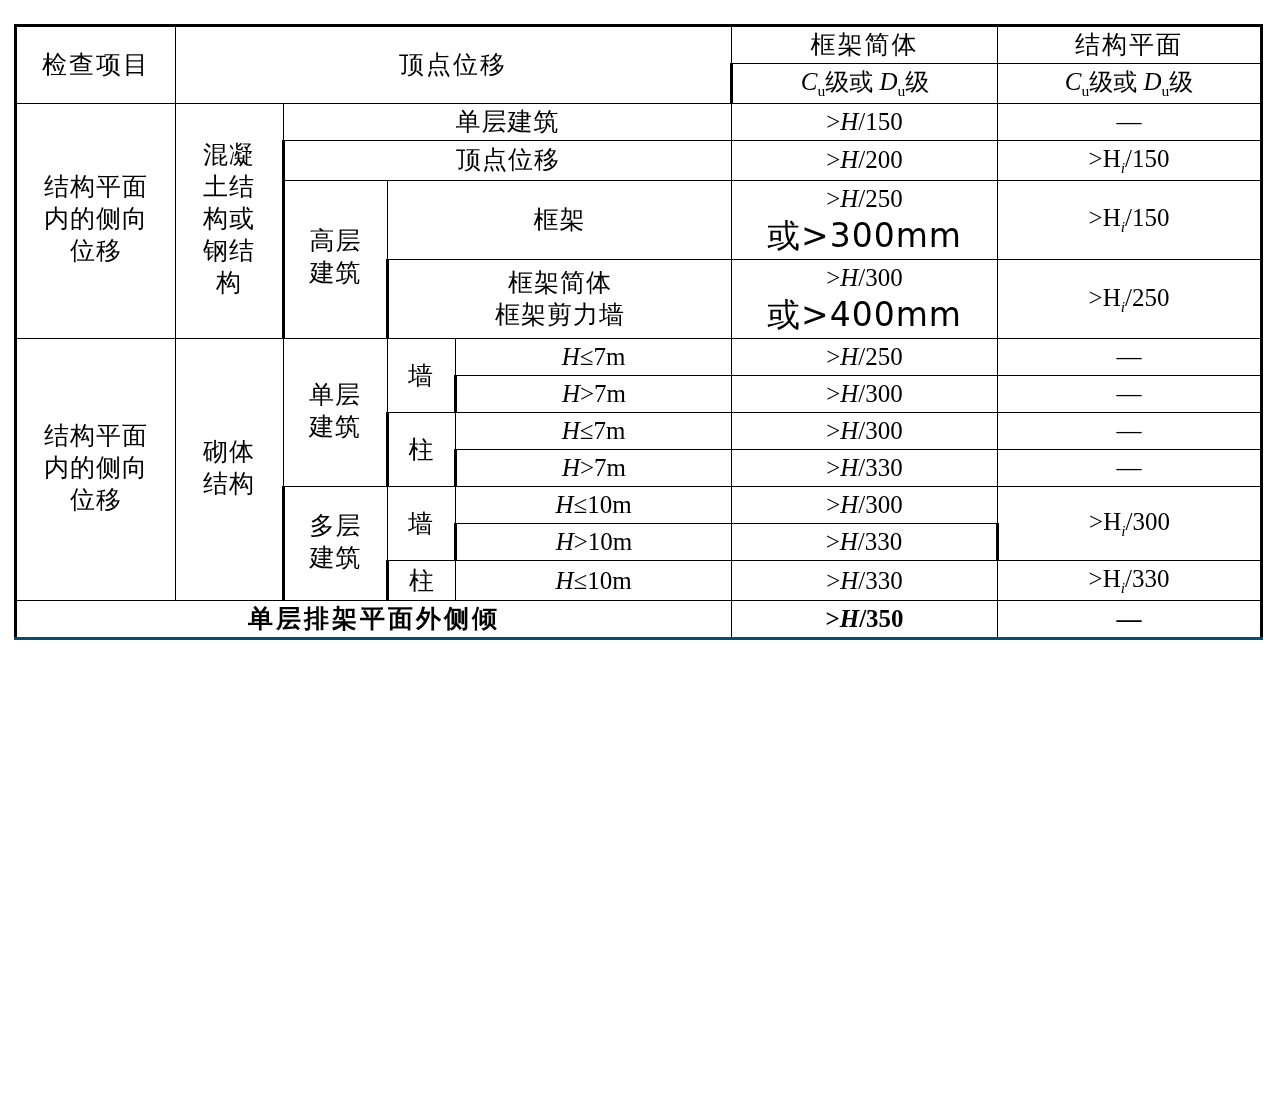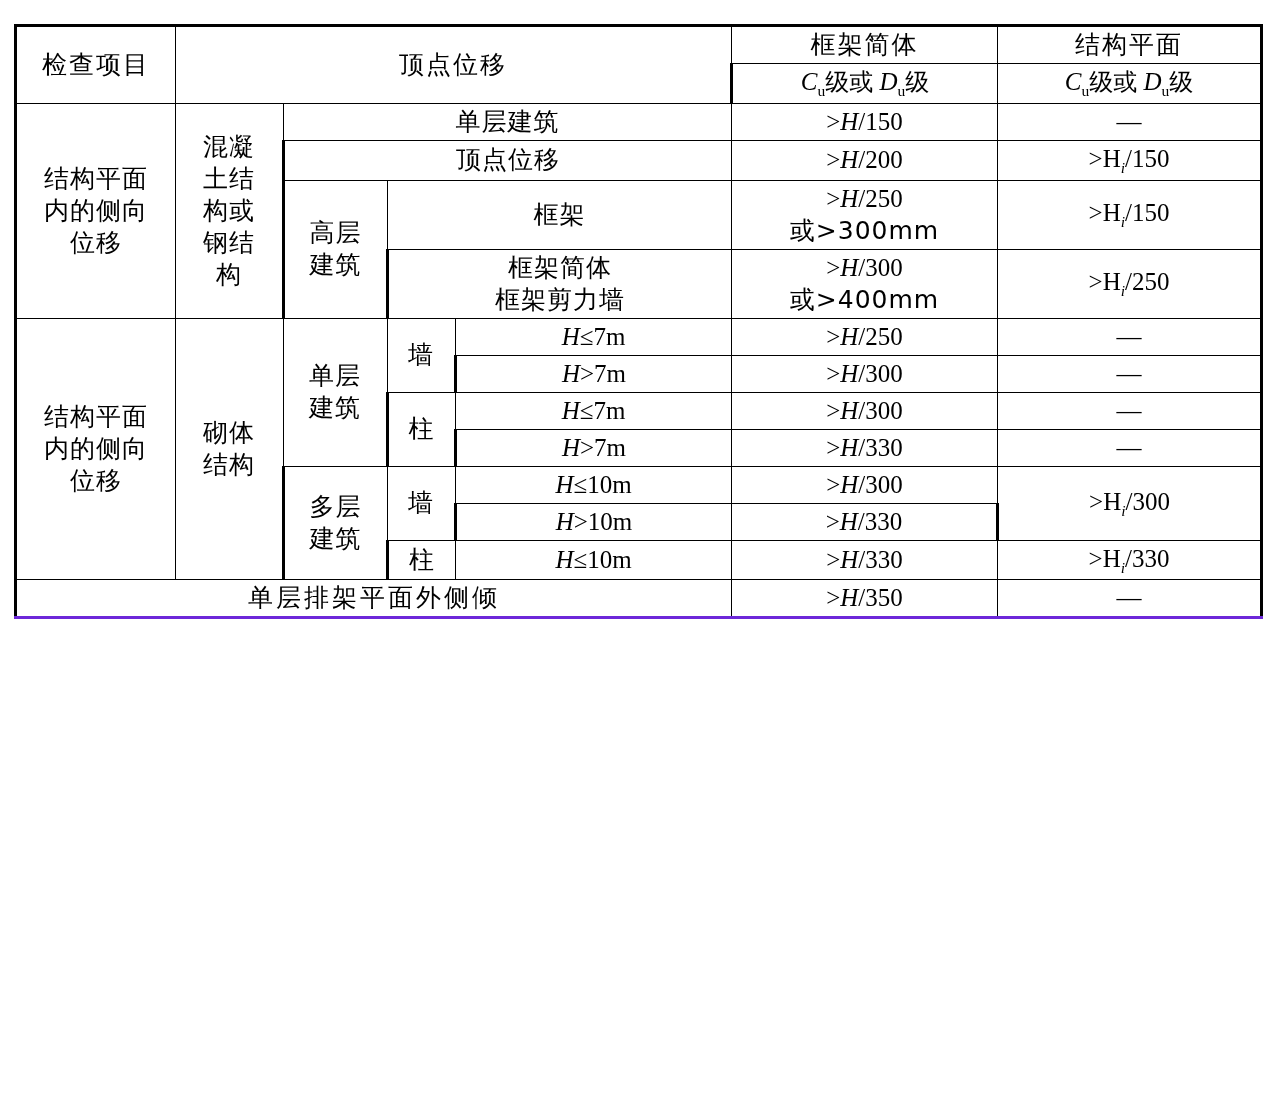--- a/index.html
+++ b/index.html
@@ -34,35 +34,35 @@
     padding: 2px 3px;
     line-height: 1.28;
     font-size: 25px;
   }
   
   table.spec tr > td:first-child,
   table.spec tr > th:first-child { border-left: 3px solid #000; }
   table.spec tr > td:last-child,
   table.spec tr > th:last-child { border-right: 3px solid #000; }
   table.spec thead tr:first-child > * { border-top: 3px solid #000; }
-  table.spec tbody tr:last-child > * { border-bottom: 3px solid #6d28d9; }
+  table.spec tbody tr:last-child > * { border-bottom: 3px solid #0c4a6e; font-weight: bold; }
 
   .cjk {
     font-family: "DejaVu Sans", "Liberation Sans", sans-serif;
-    font-size: 25px;
+    font-size: 33px;
     letter-spacing: 1px;
   }
   .hdr {
     font-family: "DejaVu Sans", "Liberation Sans", sans-serif;
     font-weight: bold;
     font-size: 26px;
     letter-spacing: 2px;
   }
   .vert {
-    font-family: Liberation Serif, serif;
+    font-family: Liberation Mono, monospace;
     font-size: 25px;
     line-height: 1.18;
     letter-spacing: 1px;
     margin-top: 12px;
   }
   .math {
     font-family: "Liberation Serif", "DejaVu Serif", serif;
     font-size: 26px;
   }
   .math i { font-style: italic; }

